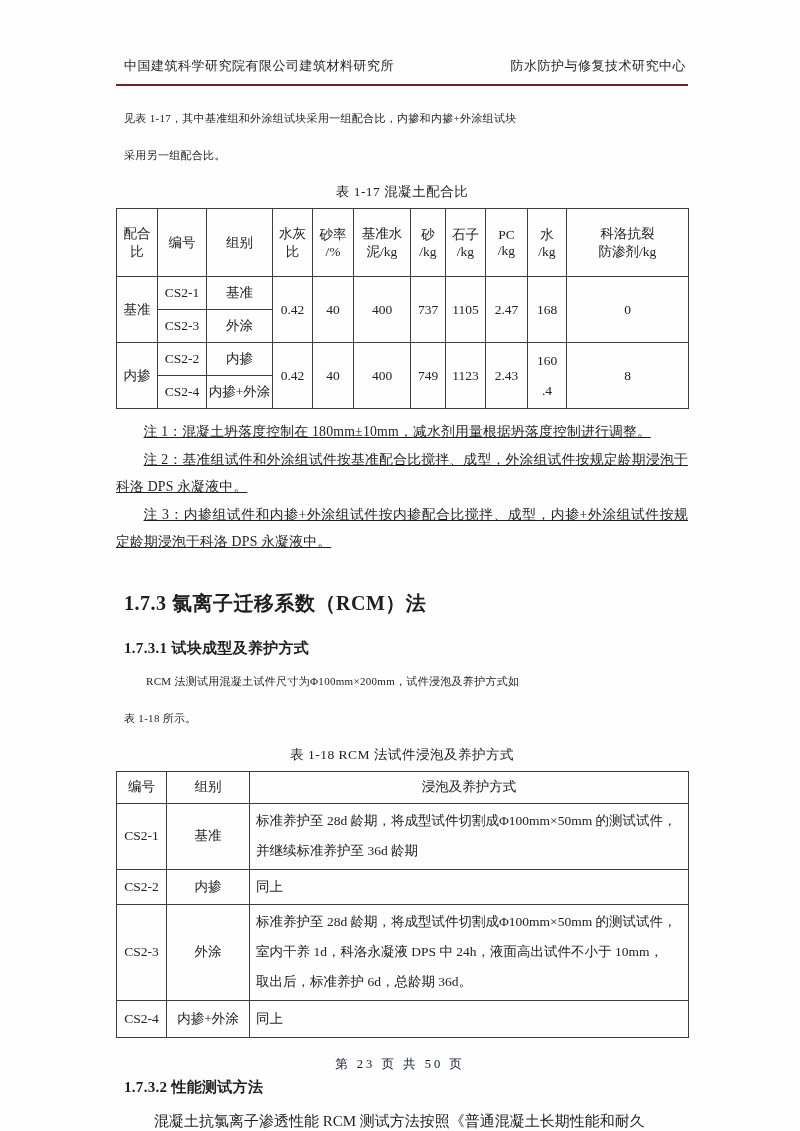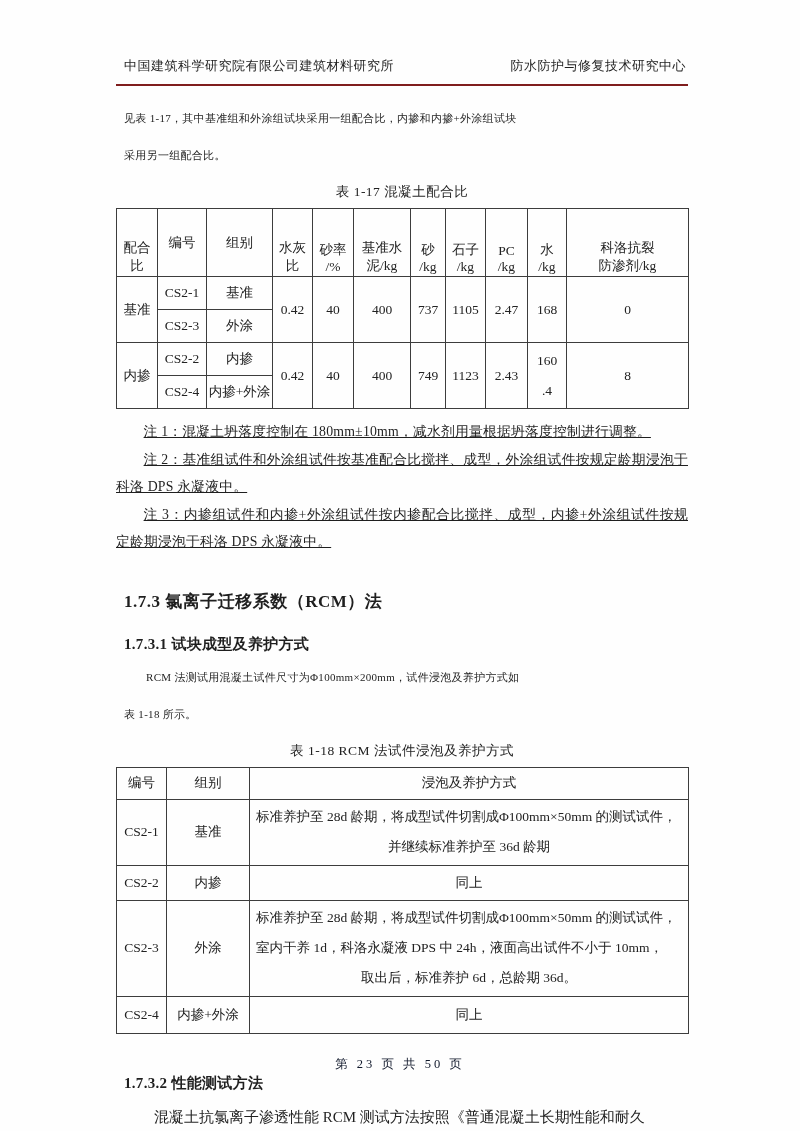--- a/index.html
+++ b/index.html
@@ -57,48 +57,48 @@
     text-align: center;
     vertical-align: middle;
     font-weight: normal;
     padding: 0 1px;
     overflow: hidden;
   }
   .t17 th { height: 68px; }
   .th-stack {
     display: flex;
     flex-direction: column;
-    justify-content: flex-end;
+    justify-content: center;
     height: 64px;
   }
   .t17 tr.data-row { height: 33px; }
   .water-split div { line-height: 30px; }
   
   .t18 tr.hdr { height: 32px; }
   .t18 tr.r1 { height: 66px; }
   .t18 tr.r2 { height: 34px; }
   .t18 tr.r3 { height: 96px; }
   .t18 tr.r4 { height: 37px; }
   .desc-cell { padding: 2px 6px; }
   .desc-line { line-height: 30px; }
   .dl-left { text-align: left; }
-  .dl-center { text-align: center; }
+  .dl-center { text-align: left; }
   
   .notes { margin-top: 9px; }
   .note {
     font-size: 13.8px;
     line-height: 27.5px;
     text-indent: 2em;
     text-align: justify;
     letter-spacing: 0.2px;
     text-decoration: underline;
   }
   
   .h-major {
-    font-size: 17px;
+    font-size: 20px;
     font-weight: bold;
     margin: 34px 0 0 8px;
     letter-spacing: 0.5px;
   }
   .h-minor {
     font-size: 15px;
     font-weight: bold;
     margin: 22px 0 0 8px;
     letter-spacing: 0.3px;
   }

